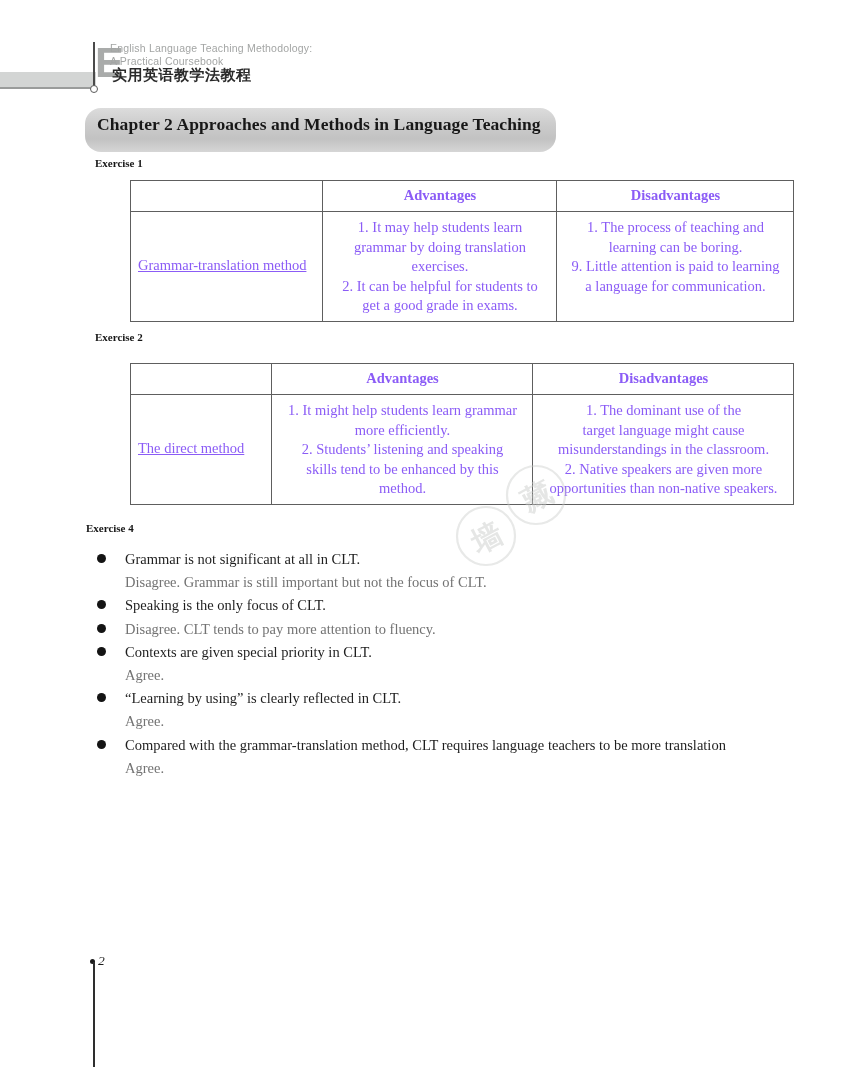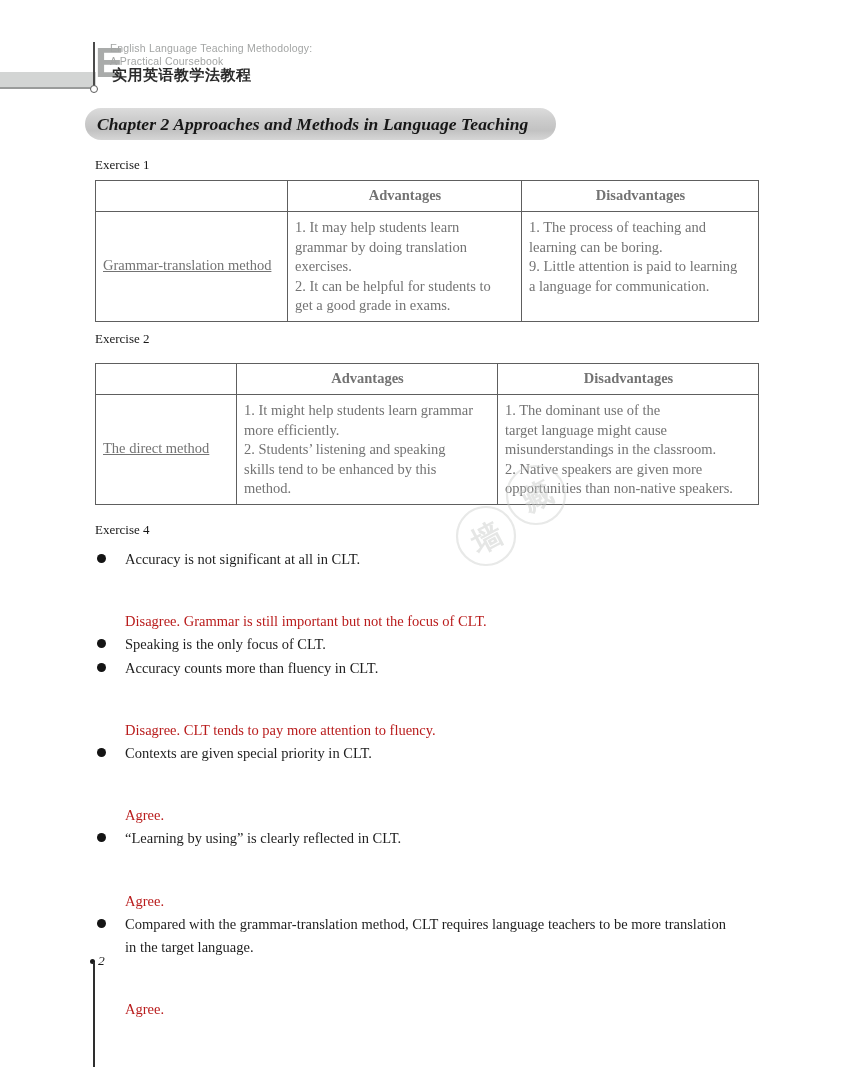--- a/index.html
+++ b/index.html
@@ -78,53 +78,53 @@
     letter-spacing: 0.5px;
     white-space: nowrap;
   }
 
   
   .chapter-banner {
     position: absolute;
     left: 85px;
     top: 108px;
     width: 471px;
-    height: 32px;
+    height: 44px;
     border-radius: 16px;
     background: linear-gradient(to bottom, #dcdcdc 0%, #cdcdcd 35%, #c2c2c2 70%, #d6d6d6 100%);
     box-sizing: border-box;
-    font-style: italic;
   }
   .chapter-title {
     position: absolute;
     left: 12px;
     top: 6px;
     font-size: 17.5px;
     font-weight: bold;
     color: #171717;
     letter-spacing: 0.1px;
     white-space: nowrap;
   }
 
   
   .ex-label {
     position: absolute;
-    font-size: 13px;
-    font-weight: normal;
+    font-size: 11px;
+    font-weight: bold;
     color: #171717;
     white-space: nowrap;
   }
 
   
   table.tbl {
     position: absolute;
     border-collapse: collapse;
     table-layout: fixed;
     font-size: 14.5px;
-    color: #737373;
+    color: #8b5cf6;
+    margin-left: 35px;
   }
   table.tbl td {
     border: 1px solid #5e5e5e;
     padding: 3px 6px 4px 7px;
     vertical-align: middle;
     line-height: 19.5px;
   }
   table.tbl td.hdr {
     text-align: center;
     font-weight: bold;
@@ -135,21 +135,21 @@
   table.tbl td.rowlabel {
     text-align: left;
     vertical-align: middle;
     text-decoration: underline;
   }
   table.tbl td.body {
     vertical-align: top;
     padding-top: 6px;
     padding-bottom: 5px;
   }
-  .cellline { display: block; white-space: nowrap; }
+  .cellline { display: block; white-space: nowrap; text-align: center; }
 
   
   .ex4-list {
     position: absolute;
     left: 95px;
     top: 548px;
     width: 680px;
   }
   .ex4-item { position: relative; }
   .bullet-dot {
@@ -164,22 +164,21 @@
   .stmt {
     margin-left: 30px;
     font-size: 14.5px;
     line-height: 23.2px;
     color: #1e1e1e;
   }
   .ans {
     margin-left: 30px;
     font-size: 14.5px;
     line-height: 23.2px;
-    color: #b91c1c;
-    margin-top: 39px;
+    color: #737373;
   }
 
   
   .watermark {
     position: absolute;
     left: 438px;
     top: 462px;
     width: 150px;
     height: 110px;
     pointer-events: none;
@@ -301,58 +300,56 @@
   <g fill="none" stroke="#c9cbc9" stroke-width="2.2" opacity="0.85">
     <circle cx="98" cy="33" r="29"></circle>
     <circle cx="48" cy="74" r="29"></circle>
   </g>
   <g fill="#c9cbc9" opacity="0.95" font-family="DejaVu Sans, sans-serif" font-size="30" font-weight="bold">
     <text x="98" y="45" text-anchor="middle" transform="rotate(-28 98 33)">藏</text>
     <text x="48" y="86" text-anchor="middle" transform="rotate(-28 48 74)">墙</text>
   </g>
 </svg>
 
-<div class="ex-label" style="left:95px; top:522px;">Exercise 4</div>
+<div class="ex-label" style="left:86px; top:522px;">Exercise 4</div>
 
 <div class="ex4-list">
 
   <div class="ex4-item">
     <span class="bullet-dot"></span>
-    <div class="stmt">Accuracy is not significant at all in CLT.</div>
+    <div class="stmt">Grammar is not significant at all in CLT.</div>
     <div class="ans">Disagree. Grammar is still important but not the focus of CLT.</div>
   </div>
 
   <div class="ex4-item">
     <span class="bullet-dot"></span>
     <div class="stmt">Speaking is the only focus of CLT.</div>
   </div>
 
   <div class="ex4-item">
     <span class="bullet-dot"></span>
-    <div class="stmt">Accuracy counts more than fluency in CLT.</div>
     <div class="ans">Disagree. CLT tends to pay more attention to fluency.</div>
   </div>
 
   <div class="ex4-item">
     <span class="bullet-dot"></span>
     <div class="stmt">Contexts are given special priority in CLT.</div>
     <div class="ans">Agree.</div>
   </div>
 
   <div class="ex4-item">
     <span class="bullet-dot"></span>
     <div class="stmt">“Learning by using” is clearly reflected in CLT.</div>
     <div class="ans">Agree.</div>
   </div>
 
   <div class="ex4-item">
     <span class="bullet-dot"></span>
     <div class="stmt">
       <div>Compared with the grammar-translation method, CLT requires language teachers to be more translation</div>
-      <div>in the target language.</div>
     </div>
     <div class="ans">Agree.</div>
   </div>
 
 </div>
 
 <div class="footer-dot"></div>
 <div class="footer-rule"></div>
 <div class="page-num">2</div>
 

